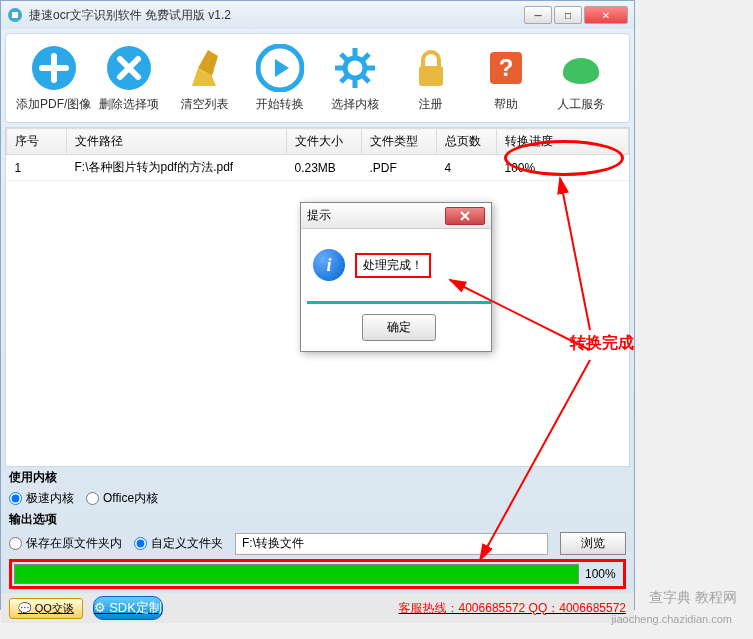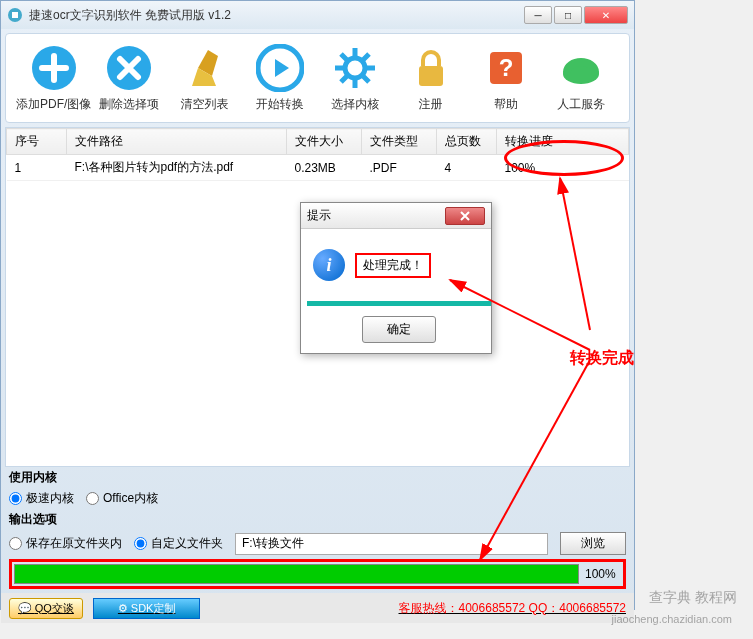--- a/index.html
+++ b/index.html
@@ -24,37 +24,37 @@
     .table th { text-align: left; padding: 4px 8px; background: linear-gradient(#fafafa,#eee); border: 1px solid #ddd; font-weight: normal; }
     .table td { padding: 4px 8px; border-bottom: 1px solid #f0f0f0; }
     
     .dialog { position: absolute; left: 300px; top: 202px; width: 192px; background: #fff; border: 1px solid #888; box-shadow: 2px 2px 8px rgba(0,0,0,0.3); }
     .dialog-titlebar { height: 26px; background: linear-gradient(#fff,#e8e8e8); display: flex; align-items: center; padding: 0 6px; border-bottom: 1px solid #ccc; }
     .dialog-title { font-size: 12px; flex: 1; }
     .dialog-close { width: 40px; height: 18px; background: linear-gradient(#e88,#c44); border: 1px solid #a33; border-radius: 2px; display: flex; align-items: center; justify-content: center; cursor: pointer; }
     .dialog-body { padding: 20px 12px; display: flex; align-items: center; gap: 10px; }
     .info-icon { width: 32px; height: 32px; border-radius: 50%; background: radial-gradient(circle at 30% 30%, #6af, #06c); display: flex; align-items: center; justify-content: center; color: #fff; font-weight: bold; font-size: 18px; font-style: italic; font-family: Georgia; }
     .dialog-msg { font-size: 12px; border: 2px solid red; padding: 2px 6px; }
-    .dialog-footer { padding: 10px; text-align: center; border-top: 5px solid #14b8a6; margin-left: 6px; }
+    .dialog-footer { padding: 10px; text-align: center; border-top: 3px solid #14b8a6; margin-left: 6px; }
     .dialog-ok { padding: 4px 24px; font-size: 12px; border: 1px solid #888; background: linear-gradient(#fff,#e0e0e0); border-radius: 3px; cursor: pointer; }
     
     .options { margin: 2px 8px; font-size: 12px; }
     .option-row { display: flex; align-items: center; gap: 12px; margin: 4px 0; }
     .option-label { font-weight: bold; }
     .radio-item { display: flex; align-items: center; gap: 4px; }
     .path-input { flex: 1; border: 1px solid #aaa; padding: 2px 6px; font-size: 12px; background: #fff; height: 22px; }
     .browse-btn { padding: 2px 20px; border: 1px solid #888; background: linear-gradient(#fff,#e0e0e0); font-size: 12px; cursor: pointer; }
     
     .progress-wrap { margin: 4px 8px; display: flex; align-items: center; gap: 6px; border: 3px solid red; padding: 2px; }
     .progress-bar { flex: 1; height: 20px; background: #0c0; border: 1px solid #888; }
     .progress-text { font-size: 12px; width: 36px; }
     
     .bottom-bar { height: 30px; background: #e8e8e8; display: flex; align-items: center; padding: 0 8px; gap: 10px; font-size: 12px; text-decoration: underline; }
     .qq-btn { padding: 2px 8px; border: 1px solid #c90; background: linear-gradient(#ffd,#fc6); border-radius: 3px; font-size: 11px; cursor: pointer; }
-    .sdk-btn { padding: 2px 24px; border: 1px solid #06c; background: linear-gradient(#6cf,#08c); color: #fff; border-radius: 0; font-size: 11px; cursor: pointer; }
+    .sdk-btn { padding: 2px 0; border: 1px solid #06c; background: linear-gradient(#6cf,#08c); color: #fff; border-radius: 10px; font-size: 13px; cursor: pointer; }
     .hotline { color: red; flex: 1; text-align: right; }
     
     .annotation { position: absolute; color: red; font-size: 16px; font-weight: bold; pointer-events: none; }
     .circle-mark { position: absolute; border: 3px solid red; border-radius: 50%; pointer-events: none; }
     
     .watermark { position: absolute; font-size: 14px; color: #555; opacity: 0.5; }
     
     svg.arrow { position: absolute; pointer-events: none; }
   </style>
 </head>
@@ -227,21 +227,21 @@
   <div class="dialog-body">
     <div class="info-icon">i</div>
     <span class="dialog-msg">处理完成！</span>
   </div>
   <div class="dialog-footer">
     <button class="dialog-ok">确定</button>
   </div>
 </div>
 
 <div class="circle-mark" style="left:504px; top:140px; width:120px; height:36px;"></div>
-<div class="annotation" style="left:570px; top:348px;">转换完成</div>
+<div class="annotation" style="left:570px; top:333px;">转换完成</div>
 
 <svg class="arrow" style="left:0; top:0;" width="753" height="620">
   <defs>
       <marker id="ah" markerWidth="10" markerHeight="10" refX="8" refY="3" orient="auto">
         <path d="M0 0l9 3-9 3z" fill="red"></path>
       </marker>
     </defs>
   <line x1="590" y1="330" x2="560" y2="178" stroke="red" stroke-width="2" marker-end="url(#ah)"></line>
   <line x1="590" y1="350" x2="450" y2="280" stroke="red" stroke-width="2" marker-end="url(#ah)"></line>
   <line x1="590" y1="360" x2="480" y2="560" stroke="red" stroke-width="2" marker-end="url(#ah)"></line>

